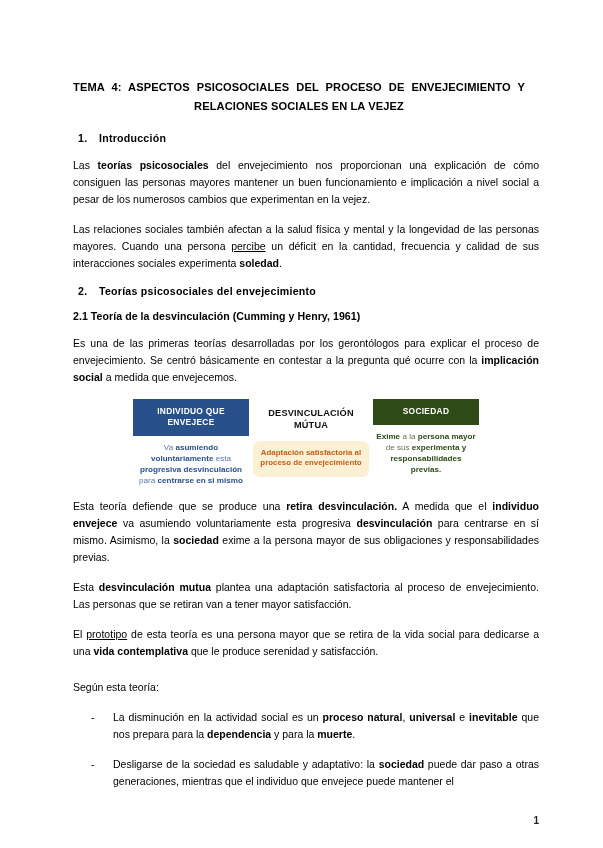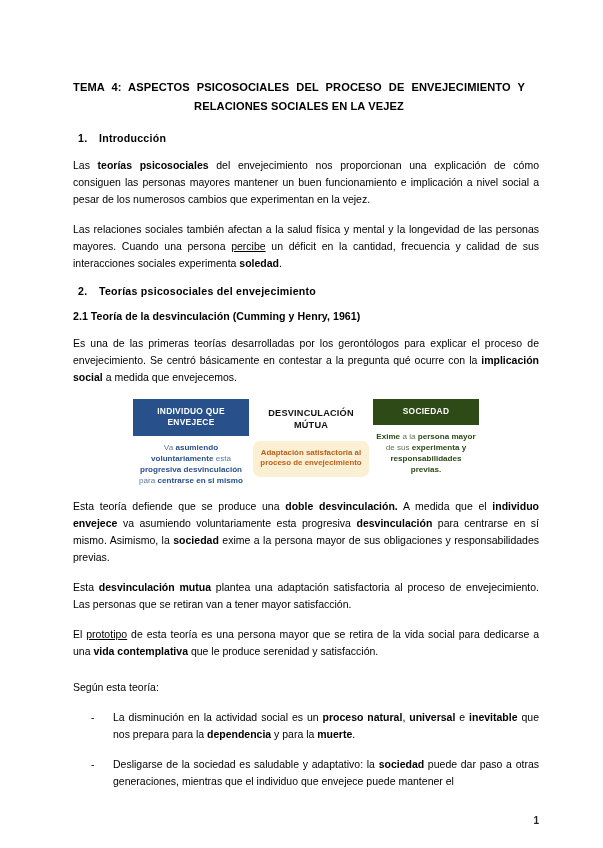--- a/index.html
+++ b/index.html
@@ -221,21 +221,21 @@
     </div>
 
     <div class="diag-col col-right">
       <div class="box-head box-green">SOCIEDAD</div>
       <div class="col-text green"><b>Exime </b><span class="lite">a la </span><b>persona mayor </b><span class="lite">de sus </span><b>experimenta y responsabilidades </b><b>previas.</b></div>
     </div>
 
   </div>
 
   <p class="body">
-    <span>Esta teoría defiende que se produce una </span><b>doble desvinculación.</b><span> A medida que el </span><b>individuo envejece</b><span> va asumiendo voluntariamente esta progresiva </span><b>desvinculación</b><span> para centrarse en sí mismo. Asimismo, la </span><b>sociedad</b><span> exime a la persona mayor de sus obligaciones y responsabilidades previas.</span>
+    <span>Esta teoría defiende que se produce una </span><b>retira desvinculación.</b><span> A medida que el </span><b>individuo envejece</b><span> va asumiendo voluntariamente esta progresiva </span><b>desvinculación</b><span> para centrarse en sí mismo. Asimismo, la </span><b>sociedad</b><span> exime a la persona mayor de sus obligaciones y responsabilidades previas.</span>
   </p>
 
   <p class="body">
     <span>Esta </span><b>desvinculación mutua</b><span> plantea una adaptación satisfactoria al proceso de envejecimiento. Las personas que se retiran van a tener mayor satisfacción.</span>
   </p>
 
   <p class="body">
     <span>El </span><span class="u">prototipo</span><span> de esta teoría es una persona mayor que se retira de la vida social para dedicarse a una </span><b>vida contemplativa</b><span> que le produce serenidad y satisfacción.</span>
   </p>
 

